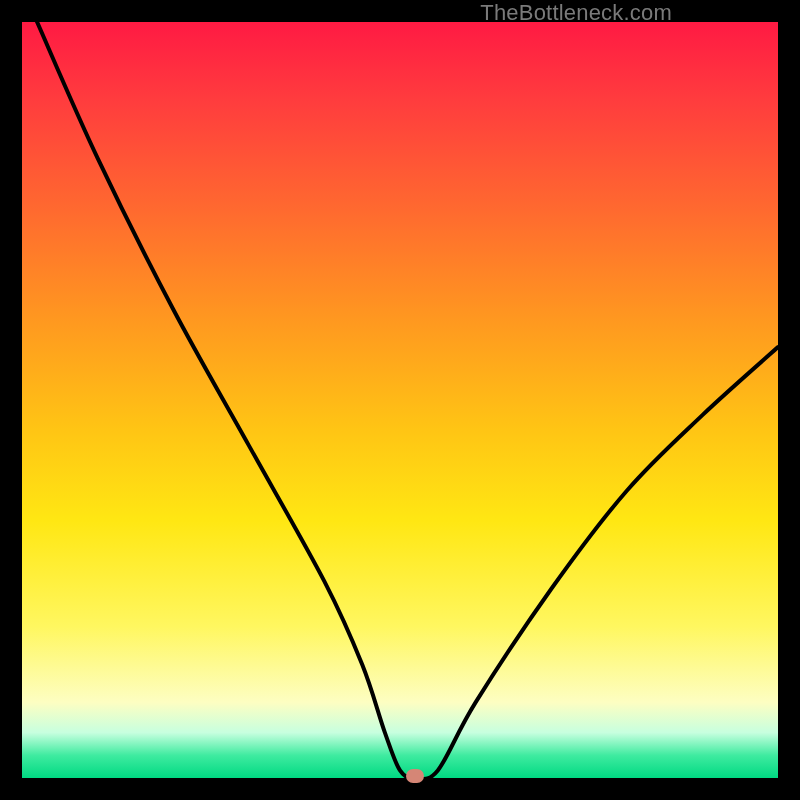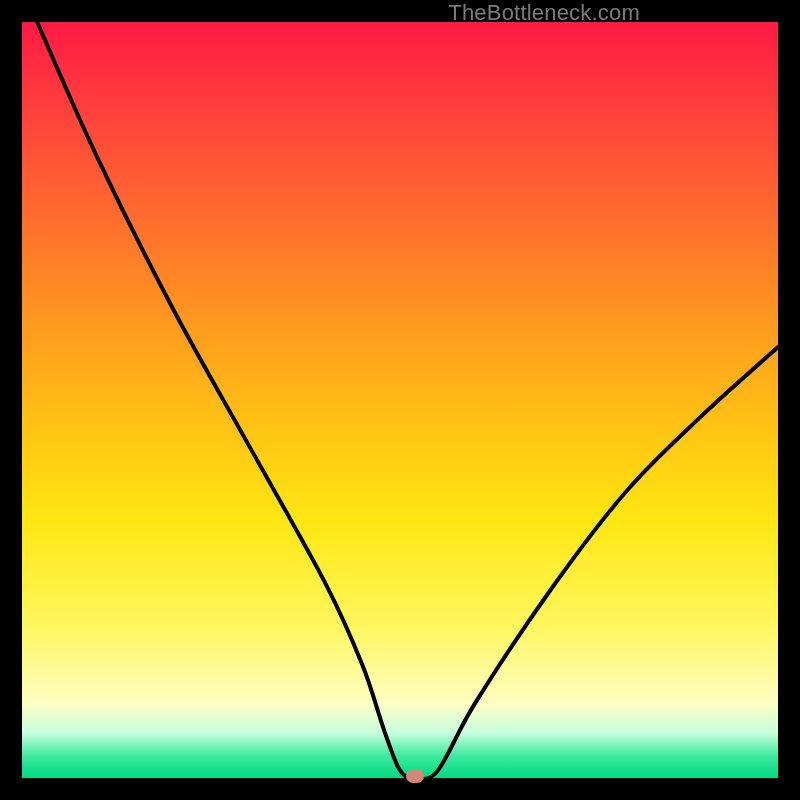--- a/index.html
+++ b/index.html
@@ -9,20 +9,21 @@
     height: 800px;
     background: #000;
     font-family: Arial, Helvetica, sans-serif;
     overflow: hidden;
   }
   .frame {
     position: relative;
     width: 646px;
     height: 800px;
     background: #000;
+    padding-left: 32px;
   }
   .plot-area {
     position: absolute;
     left: 22px;
     top: 22px;
     width: 756px;
     height: 756px;
     background: linear-gradient(
       to bottom,
       #ff1a43 0%,

